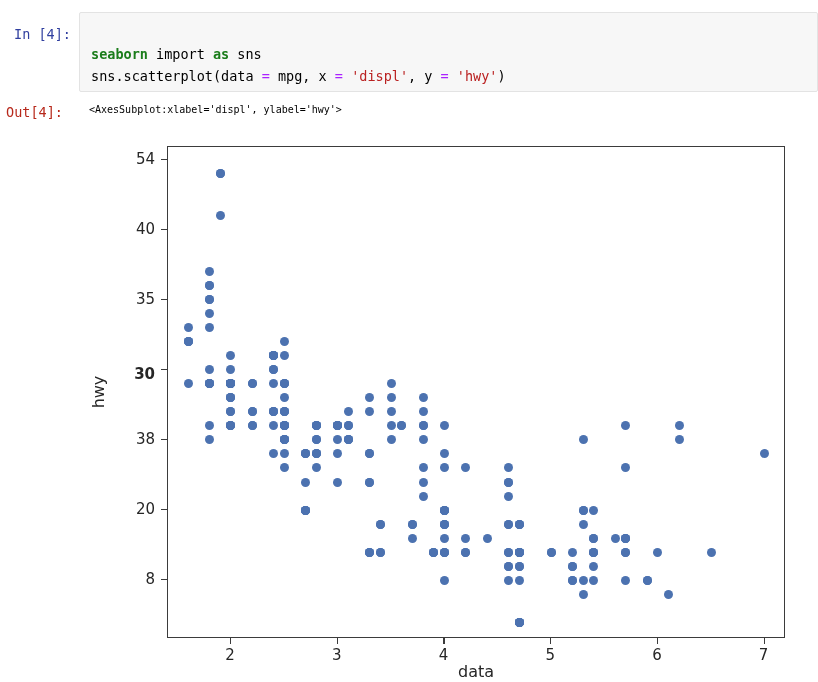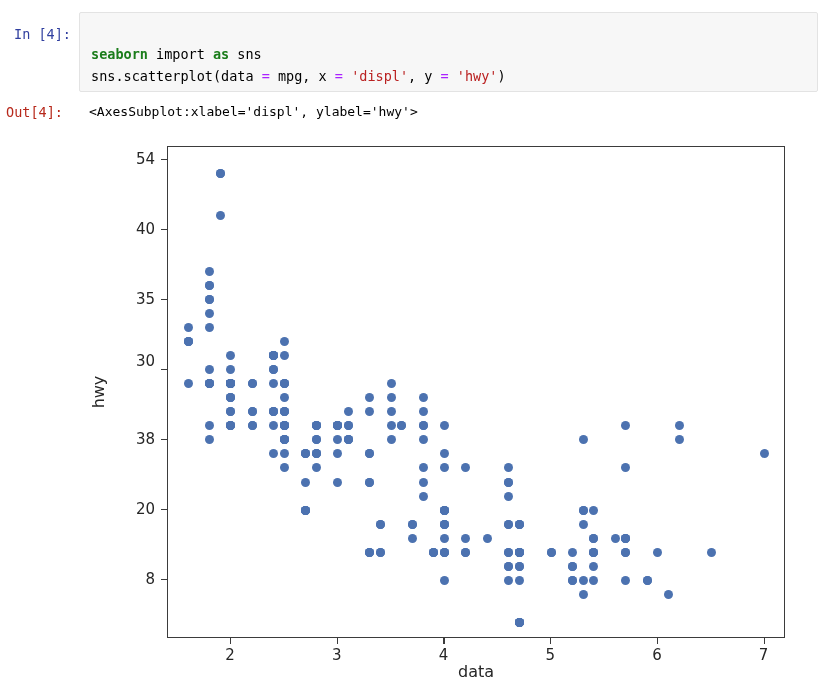--- a/index.html
+++ b/index.html
@@ -48,21 +48,21 @@
   }
   .tok-kw  { color: #1B7D1B; font-weight: bold; }
   .tok-op  { color: #AA22FF; }
   .tok-str { color: #BA2121; }
   .tok-pl  { color: #000000; }
 
   .out-text {
     position: absolute;
     left: 89px; top: 100px;
     font-family: "DejaVu Sans Mono", monospace;
-    font-size: 13px;
+    font-size: 10px;
     color: #000000;
     white-space: pre;
   }
 
   
   #figure {
     position: absolute;
     left: 0; top: 128px;
     width: 818px; height: 554px;
     background: #ffffff;
@@ -128,21 +128,21 @@
 
     <div class="out-text">&lt;AxesSubplot:xlabel='displ', ylabel='hwy'&gt;</div>
   </div>
 
   <div id="figure">
 
     <div id="ytick-wrap">
         <div class="tick-label ytick-label" style="top: 451.128px;">8</div>
         <div class="tick-label ytick-label" style="top: 381.043px;">20</div>
         <div class="tick-label ytick-label" style="top: 310.957px;">38</div>
-        <div class="tick-label ytick-label" style="top: 233px;">30</div>
+        <div class="tick-label ytick-label" style="top: 246px; font-weight: bold;">30</div>
         <div class="tick-label ytick-label" style="top: 170.786px;">35</div>
         <div class="tick-label ytick-label" style="top: 100.701px;">40</div>
         <div class="tick-label ytick-label" style="top: 30.6154px;">54</div>
       </div>
     <div id="ytick-marks">
         <div class="tick-mark ytick-mark" style="top: 451.128px;"></div>
         <div class="tick-mark ytick-mark" style="top: 381.043px;"></div>
         <div class="tick-mark ytick-mark" style="top: 310.957px;"></div>
         <div class="tick-mark ytick-mark" style="top: 240.872px;"></div>
         <div class="tick-mark ytick-mark" style="top: 170.786px;"></div>

